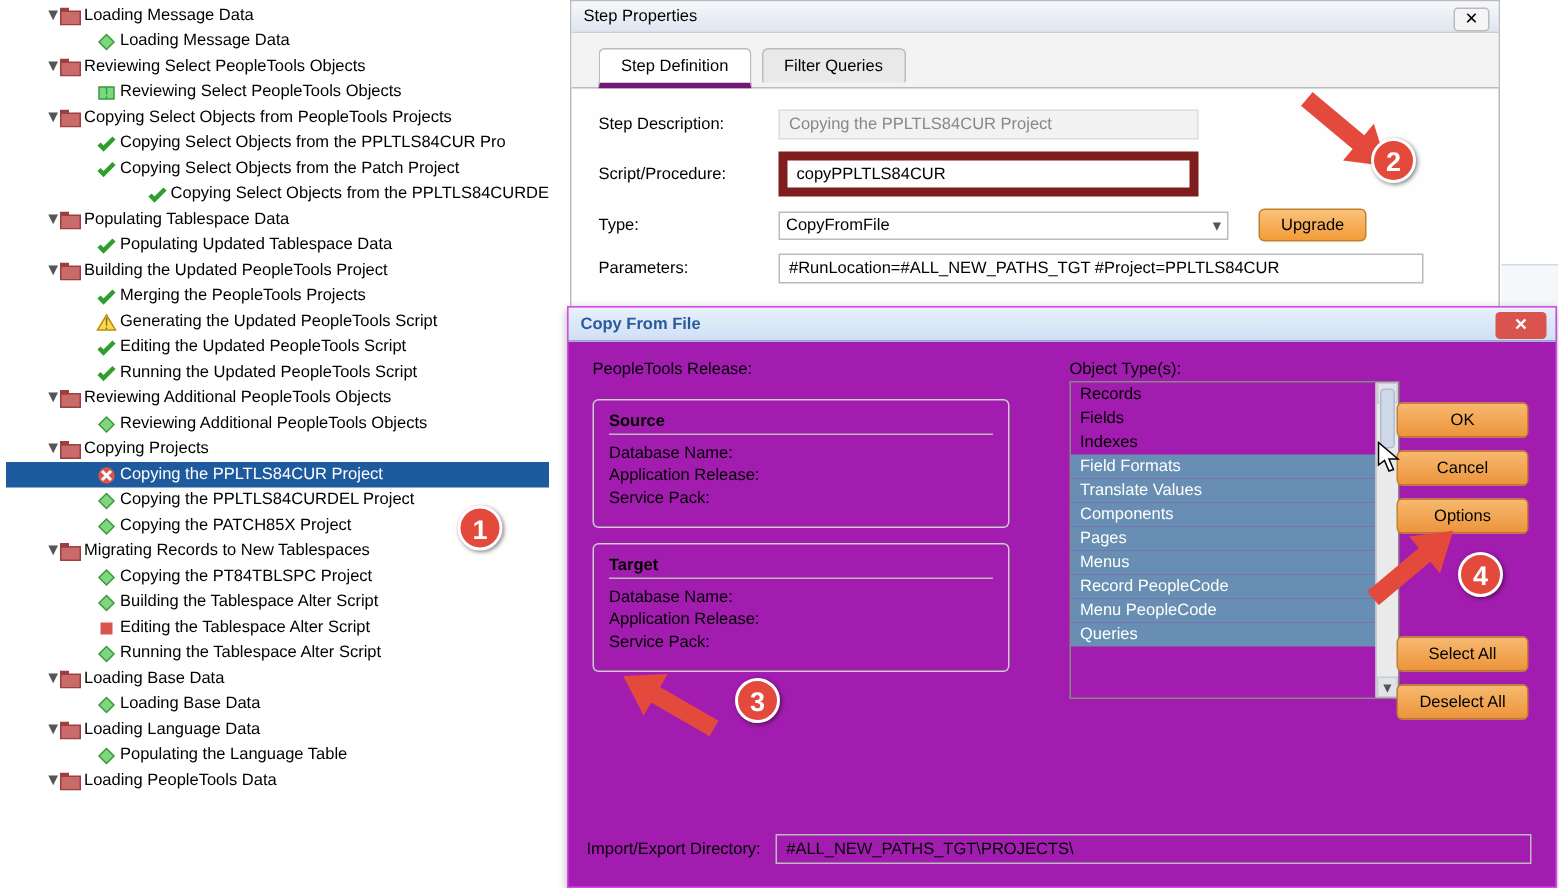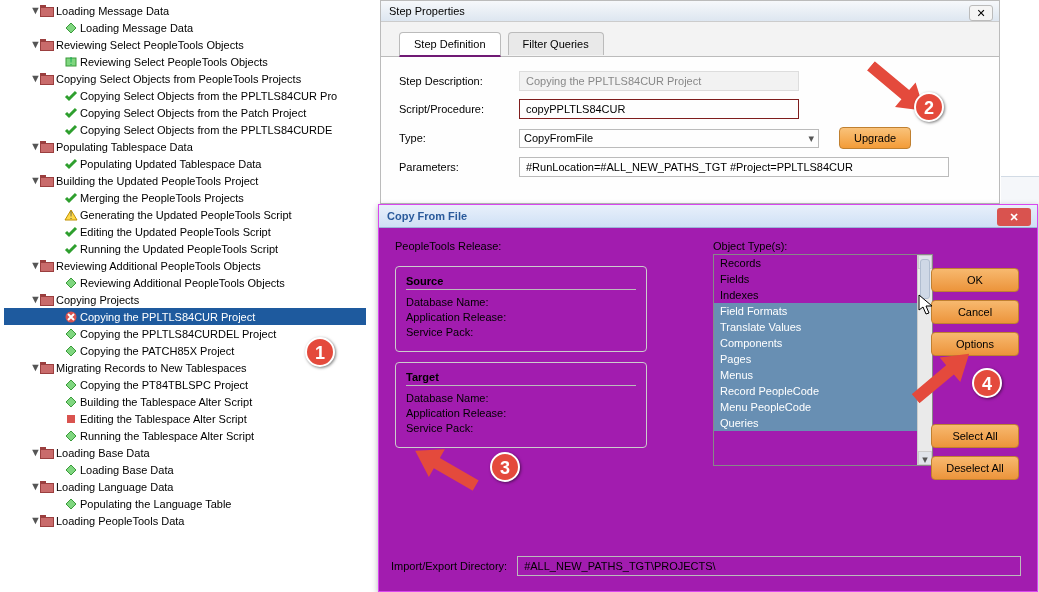--- a/index.html
+++ b/index.html
@@ -9,35 +9,35 @@
   .tree-item .tw { display:inline-block; width:10px; text-align:center; color:#555;}
   .tree-item .icn { display:inline-block; width:14px; height:12px; vertical-align:middle; margin:0 2px 0 0;}
   .tree-item.sel { background:#1e5a9e; color:#fff; }
   .tree-item .label { vertical-align:middle; }
   .icn svg { display:block;}
   .step-props { position:absolute; left:380px; top:0; width:620px; border:1px solid #bbb; background:#fefefe;}
   .step-props-header { background: linear-gradient(#f6f8fb,#dde6f0); padding:4px 8px; border-bottom:1px solid #ccc; position:relative;}
   .closebtn { position:absolute; right:6px; top:4px; width:24px; height:16px; border:1px solid #bbb; border-radius:3px; background:#f5f5f5; text-align:center; line-height:14px;}
   .tabbar { padding:10px 18px 0 18px; background:#f3f3f3; border-bottom:1px solid #bbb;}
   .tab { display:inline-block; padding:5px 14px; border:1px solid #bbb; border-bottom:none; border-radius:4px 4px 0 0; background:#e9e9e9; margin-right:4px; margin-bottom:-1px;}
-  .tab.active { background:#fff; border-bottom:2px solid #701a75;}
+  .tab.active { background:#fff; border-bottom:4px solid #701a75;}
   .step-body { padding:14px 18px 18px 18px;}
   .frow { display:flex; align-items:center; margin-bottom:8px; }
   .flabel { width:120px; }
   .fval-readonly { background:#f2f2f2; color:#888; border:1px solid #ddd; padding:3px 6px; width:280px;}
-  .fval { border:1px solid #7f1d1d; padding:3px 6px; width:280px;}
+  .fval { border:6px solid #7f1d1d; padding:3px 6px; width:280px;}
   .sel-wide { border:1px solid #bbb; width:300px; padding:2px 4px; display:flex; justify-content:space-between;}
   .sel-wide .arrow{color:#555;}
   .upgrade-btn { margin-left:20px; background:linear-gradient(#f9c27a,#f39c38); border:1px solid #c08030; padding:4px 14px; border-radius:4px; color:#000;}
   .params { border:1px solid #bbb; padding:3px 6px; width:430px;}
   .win2 { position:absolute; left:378px; top:204px; width:660px; height:388px; border:1px solid #d946ef; background:#a21caf; box-shadow:0 2px 6px rgba(0,0,0,.3);}
   .win2-title { background: linear-gradient(#e8f0fb,#cfe0f5); padding:5px 8px; border-bottom:1px solid #9cb6d8; font-weight:bold; color:#2a5a9b; position:relative;}
   .win2-close { position:absolute; right:6px; top:3px; width:34px; height:18px; background:#d9534f; color:#fff; border-radius:3px; text-align:center; line-height:18px; font-weight:bold;}
   .win2-body { padding:12px 16px; position:relative; height:calc(100% - 28px);}
-  .src-tgt-col { position:absolute; left:16px; top:38px; width:252px;}
+  .src-tgt-col { position:absolute; left:16px; top:38px; width:278px;}
   .fs-title { font-weight:bold; border-bottom:1px solid #bbb; padding:2px 0; margin-bottom:6px;}
   .fs-box { border:1px solid #ccc; border-radius:4px; padding:6px 10px 10px 10px; margin-bottom:10px;}
   .ff { margin:3px 0;}
   .obj-col { position:absolute; left:334px; top:12px; width:220px;}
   .obj-list { border:1px solid #888; height:212px; overflow:hidden; position:relative; margin-top:2px;}
   .obj-list-inner { height:100%; overflow:hidden;}
   .obj-item { padding:2px 6px; }
   .obj-item.on { background:#688fb3; color:#fff;}
   .scrollbar { position:absolute; right:0; top:0; bottom:0; width:15px; background:#eaeaea; border-left:1px solid #ccc;}
   .scrollbar .thumb{ position:absolute; left:2px; right:2px; top:4px; height:40px; background:#cfd8e6; border:1px solid #b0bdd0; border-radius:3px;}
@@ -84,21 +84,21 @@
           <rect x="0" y="2" width="14" height="10" fill="#9b3f3f"></rect>
           <rect x="1" y="3" width="12" height="8" fill="#c96b6b"></rect>
           <rect x="0" y="0" width="6" height="3" fill="#9b3f3f"></rect>
         </svg></span><span class="label">Copying Select Objects from PeopleTools Projects</span></div>
     <div class="tree-item" style="padding-left: 50px;"><span class="tw"></span><span class="icn"><svg width="14" height="12">
           <path d="M2 6 L5 9 L12 2" stroke="#2e9f2e" stroke-width="3" fill="none"></path>
         </svg></span><span class="label">Copying Select Objects from the PPLTLS84CUR Pro</span></div>
     <div class="tree-item" style="padding-left: 50px;"><span class="tw"></span><span class="icn"><svg width="14" height="12">
           <path d="M2 6 L5 9 L12 2" stroke="#2e9f2e" stroke-width="3" fill="none"></path>
         </svg></span><span class="label">Copying Select Objects from the Patch Project</span></div>
-    <div class="tree-item" style="padding-left: 50px;"><span class="tw"></span><span class="icn"><svg width="14" height="12">
+    <div class="tree-item" style="padding-left: 50px; text-align: right;"><span class="tw"></span><span class="icn"><svg width="14" height="12">
           <path d="M2 6 L5 9 L12 2" stroke="#2e9f2e" stroke-width="3" fill="none"></path>
         </svg></span><span class="label">Copying Select Objects from the PPLTLS84CURDE</span></div>
     <div class="tree-item" style="padding-left: 26px;"><span class="tw">▼</span><span class="icn"><svg width="14" height="12">
           <rect x="0" y="2" width="14" height="10" fill="#9b3f3f"></rect>
           <rect x="1" y="3" width="12" height="8" fill="#c96b6b"></rect>
           <rect x="0" y="0" width="6" height="3" fill="#9b3f3f"></rect>
         </svg></span><span class="label">Populating Tablespace Data</span></div>
     <div class="tree-item" style="padding-left: 50px;"><span class="tw"></span><span class="icn"><svg width="14" height="12">
           <path d="M2 6 L5 9 L12 2" stroke="#2e9f2e" stroke-width="3" fill="none"></path>
         </svg></span><span class="label">Populating Updated Tablespace Data</span></div>

